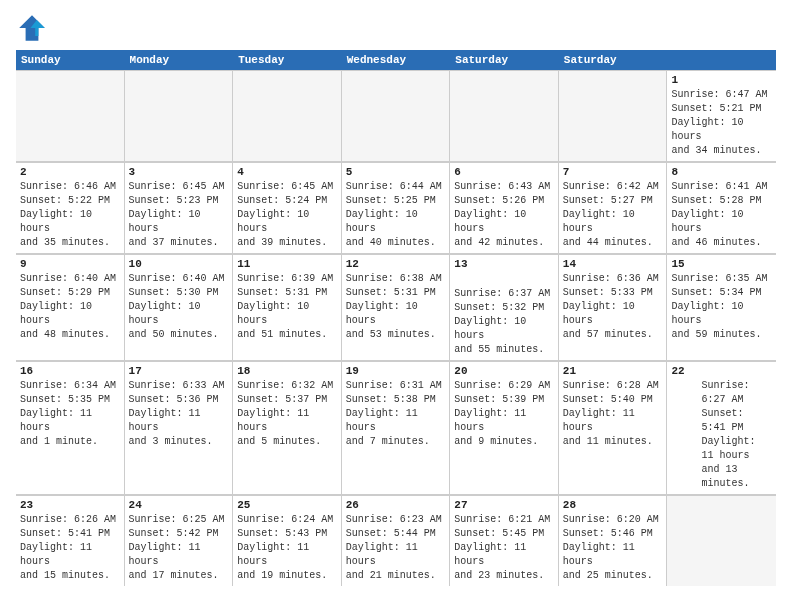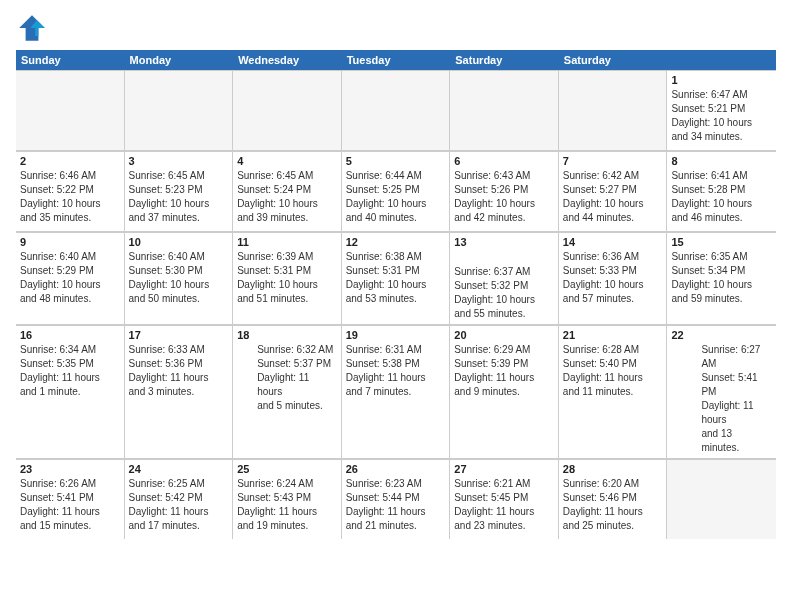--- a/index.html
+++ b/index.html
@@ -9,20 +9,21 @@
       width: 792px;
       height: 612px;
       overflow: hidden;
     }
     .page {
       width: 792px;
       height: 499px;
       padding: 12px 16px;
       display: flex;
       flex-direction: column;
+      font-family: Liberation Mono, monospace;
     }
     .header {
       display: flex;
       justify-content: space-between;
       align-items: flex-start;
       margin-bottom: 6px;
     }
     .logo {
       display: flex;
       align-items: center;
@@ -136,22 +137,22 @@
     <div class="title-block">
       <div class="main-title"></div>
       <div class="subtitle"></div>
     </div>
   </div>
 
   <div class="calendar">
     <div class="cal-header">
     <div class="cal-header-cell">Sunday</div>
         <div class="cal-header-cell">Monday</div>
+        <div class="cal-header-cell">Tuesday</div>
         <div class="cal-header-cell">Wednesday</div>
-        <div class="cal-header-cell">Tuesday</div>
         <div class="cal-header-cell">Saturday</div>
         <div class="cal-header-cell">Saturday</div>
       </div>
     <div class="cal-body">
     <div class="cal-week">
           <div class="cal-cell empty"></div>
           <div class="cal-cell empty"></div>
           <div class="cal-cell empty"></div>
           <div class="cal-cell empty"></div>
           <div class="cal-cell empty"></div>
@@ -276,21 +277,21 @@
           </div>
           <div class="cal-cell">
             <div class="day-num">17</div>
             <div class="day-info" style="white-space: pre-line;">Sunrise: 6:33 AM
 Sunset: 5:36 PM
 Daylight: 11 hours
 and 3 minutes.</div>
           </div>
           <div class="cal-cell">
             <div class="day-num">18</div>
-            <div class="day-info" style="white-space: pre-line; margin-left: 20px;">Sunrise: 6:32 AM
+            <div class="day-info" style="white-space: pre-line;">Sunrise: 6:32 AM
 Sunset: 5:37 PM
 Daylight: 11 hours
 and 5 minutes.</div>
           </div>
           <div class="cal-cell">
             <div class="day-num">19</div>
             <div class="day-info" style="white-space: pre-line;">Sunrise: 6:31 AM
 Sunset: 5:38 PM
 Daylight: 11 hours
 and 7 minutes.</div>

